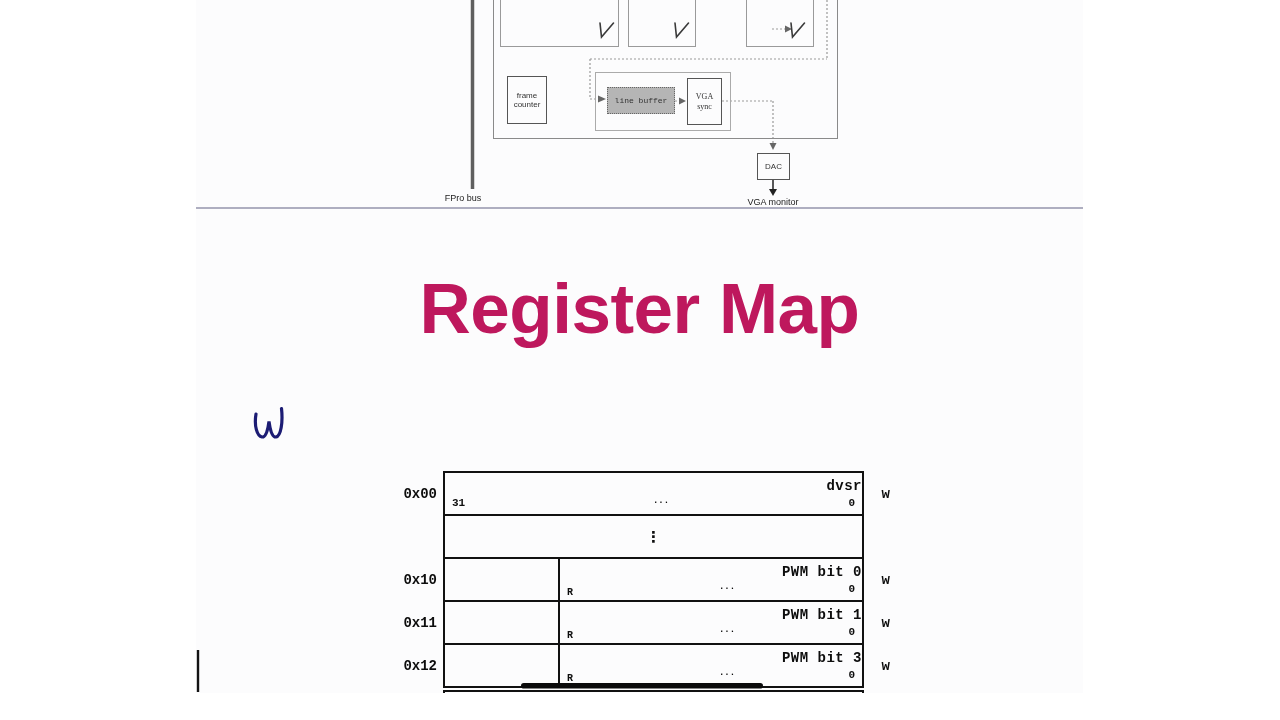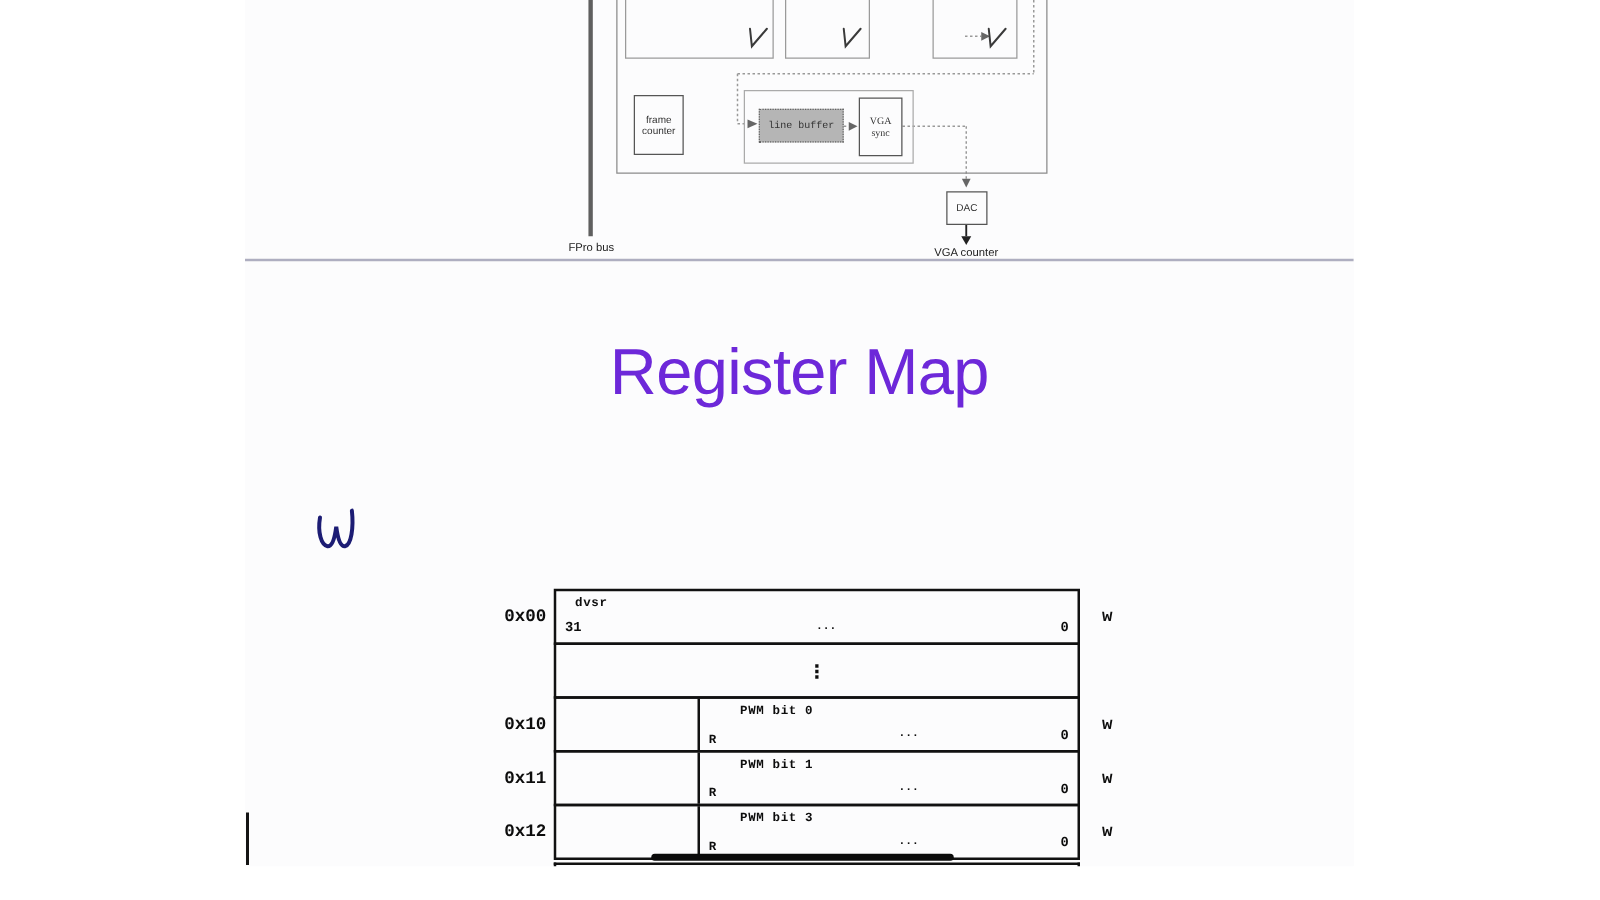--- a/index.html
+++ b/index.html
@@ -22,29 +22,29 @@
   .dlabel { position:absolute; font-size:9px; color:#222; text-align:center; z-index:2; }
   #svg-diagram { position:absolute; left:0; top:0; z-index:1; }
   #svg-pen { position:absolute; left:0; top:0; z-index:10; pointer-events:none; }
 
   
   #divider { position:absolute; left:0; top:207px; width:887px; height:1.5px;
              background:#aeaec0; z-index:2; }
 
   
   #title { position:absolute; left:0; top:268px; width:887px; text-align:center;
-           font-size:52px; font-weight:400; letter-spacing:-0.5px; color:#6d28d9; z-index:2; }
+           font-size:71px; font-weight:700; letter-spacing:-0.5px; color:#be185d; z-index:2; }
 
   
   #regtable { position:absolute; left:236px; top:471px; width:421px; z-index:3;
               font-family:"Liberation Mono","DejaVu Sans Mono",monospace; font-weight:bold; color:#0d0d0d;padding-left:11px; }
   .reg-row { position:relative; width:421px; height:45px; border:2px solid #111;
              margin-top:-2px; background:transparent; }
   .reg-row:first-child { margin-top:0; }
-  .fld { position:absolute; top:5px; text-align:left; font-size:10px; letter-spacing:0.5px; }
+  .fld { position:absolute; top:5px; text-align:right; font-size:14px; letter-spacing:0.5px; }
   .fld-full { left:15px; right:0; }
   .fld-cell { left:147px; right:0; }
   .subdots { position:absolute; top:23px; text-align:center; font-size:9px; letter-spacing:0; }
   .sub-full { left:15px; right:0; }
   .sub-cell { left:147px; right:0; }
   .bit { position:absolute; bottom:5px; font-size:11px; }
   .bit-l { left:7px; }
   .bit-r { right:7px; }
   .rmark { position:absolute; left:122px; bottom:2px; font-size:10px; }
   .vdiv { position:absolute; left:113px; top:0; bottom:0; width:2px; background:#111; }
@@ -105,22 +105,22 @@
     <div class="dbox shade" style="left: 411px; top: 87px; width: 68px; height: 27px; background: rgb(181, 181, 181);">
       <span>line buffer</span>
     </div>
     <div class="dbox" style="left:491px; top:78px; width:35px; height:47px;font-family:Liberation Serif, serif;">
       <span>VGA sync</span>
     </div>
     <div class="dbox" style="left:561px; top:153px; width:33px; height:27px;">
       <span>DAC</span>
     </div>
 
-    <div class="dlabel" style="left:247px; top:193px; width:60px;">FPro bus</div>
-    <div class="dlabel" style="left:537px; top:197px; width:80px;">VGA counter</div>
+    <div class="dlabel" style="left:237px; top:193px; width:60px;">FPro bus</div>
+    <div class="dlabel" style="left:537px; top:197px; width:80px;">VGA monitor</div>
 
     <div id="divider" style="background: rgb(174, 174, 192);"></div>
 
     <div id="title">Register Map</div>
 
     <div id="regtable">
 
       <div class="reg-row">
         <span class="addr">0x00</span>
         <span class="fld fld-full">dvsr</span>

